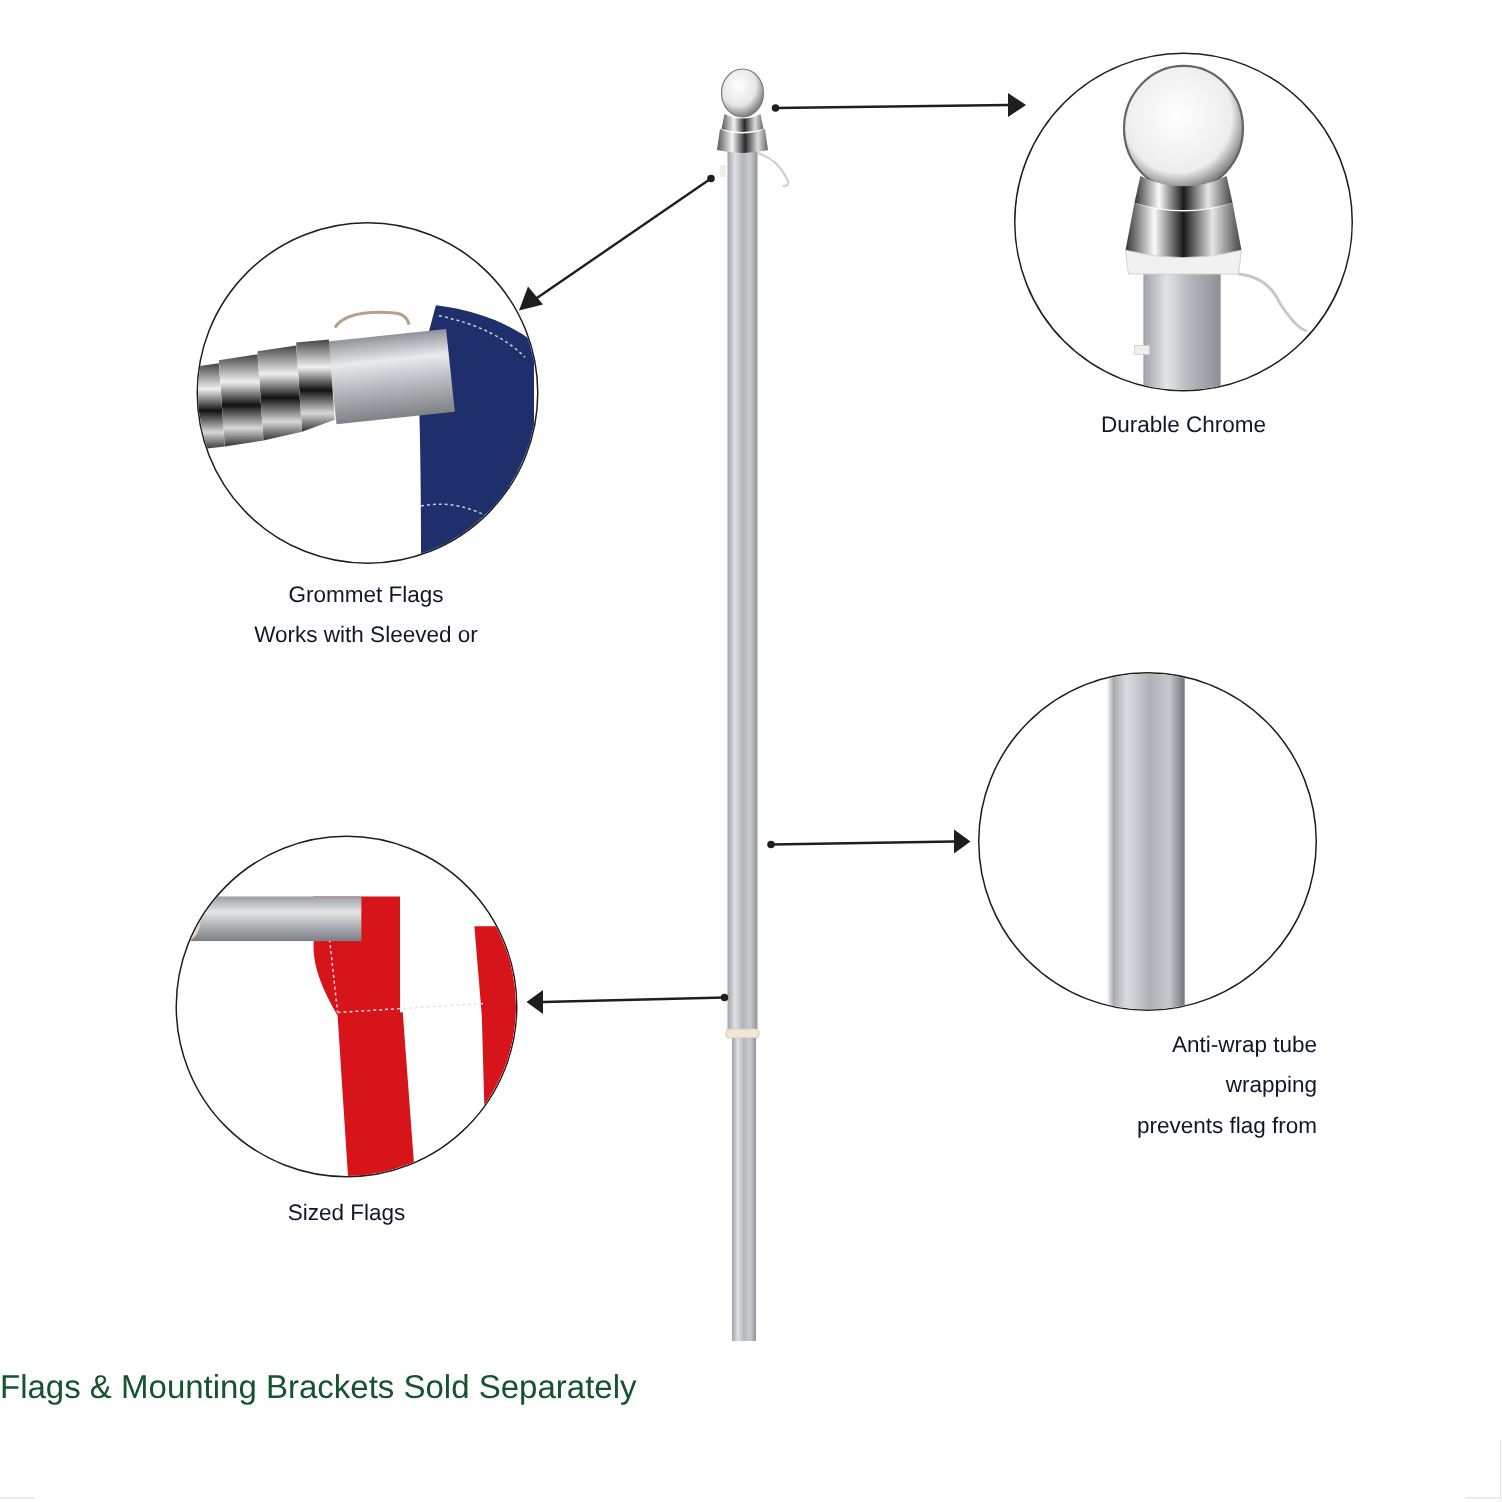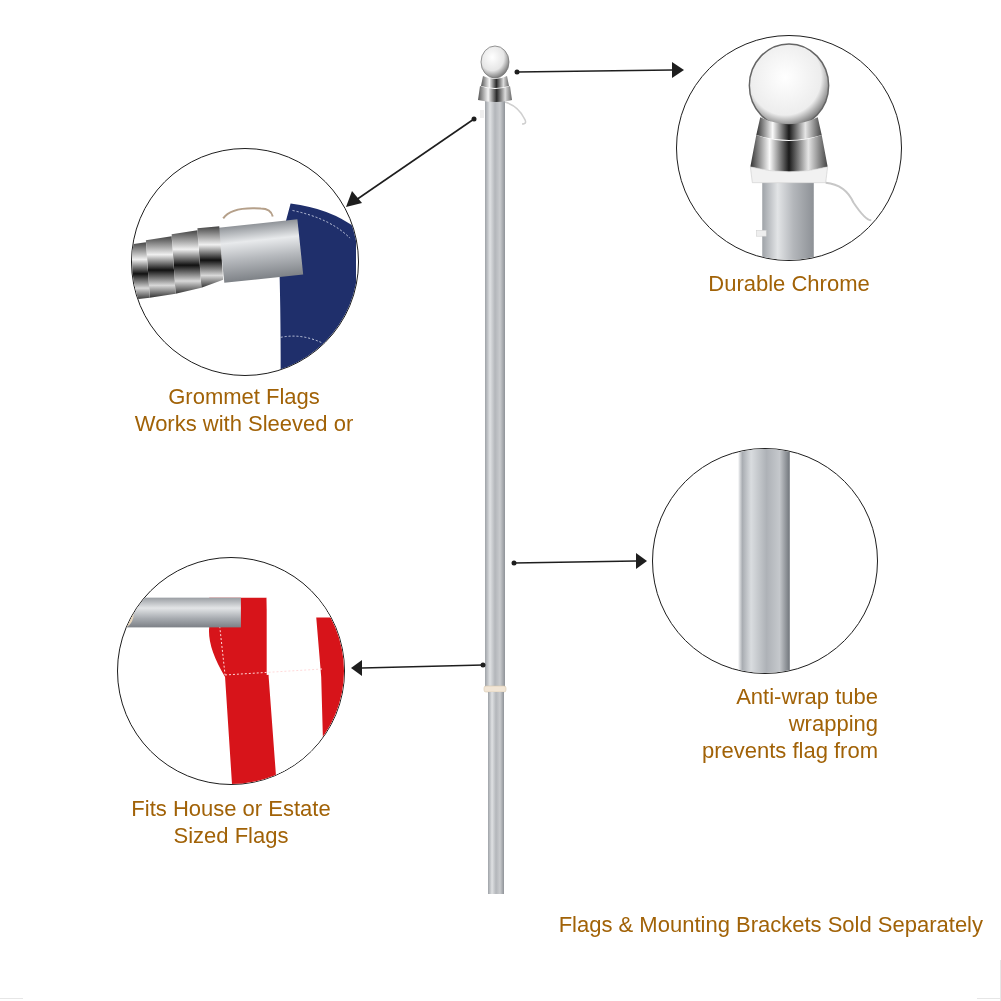--- a/index.html
+++ b/index.html
@@ -29,33 +29,33 @@
       box-sizing: border-box;
     }
     .callout-circle svg {
       position: absolute;
       left: 0; top: 0;
       width: 100%; height: 100%;
     }
     .caption {
       position: absolute;
       text-align: center;
-      font-size: 22px;
+      font-size: 15px;
       line-height: 27px;
-      color: #a16207;
+      color: #0f172a;
       white-space: nowrap;
     }
     .caption span { display: block; }
     .footer-note {
       position: absolute;
       left: 0; width: 983px;
       top: 912px;
-      text-align: right;
+      text-align: left;
       font-size: 22px;
-      color: #a16207;
+      color: #14532d;
     }
     .bottom-rule {
       position: absolute;
       height: 1px;
       background: #e6e6e6;
       top: 998px;
     }
     .right-rule {
       position: absolute;
       width: 1px;
@@ -243,21 +243,20 @@
       <path d="M150 40 L180 40 L180 115 L150 118 Z" fill="#ffffff"></path>
       <path d="M200 60 L228 60 L228 228 L208 228 L205 120 Z" fill="#d7141a"></path>
       <line x1="108" y1="118" x2="206" y2="112" stroke="#ffd9da" stroke-width="1" stroke-dasharray="2 2"></line>
       <line x1="100" y1="45" x2="108" y2="118" stroke="#ffd9da" stroke-width="1" stroke-dasharray="2 2"></line>
 
       <rect x="0" y="40" width="124" height="30" fill="url(#tubeH2)"></rect>
       <ellipse cx="6" cy="55" rx="10" ry="15" fill="#e9d7bd"></ellipse>
     </svg>
   </div>
   <div class="caption" style="left:117px; top:795px; width:228px;">
-    <span>Fits House or Estate</span>
     <span>Sized Flags</span>
   </div>
 
   <div class="footer-note">Flags &amp; Mounting Brackets Sold Separately</div>
 
   <div class="bottom-rule" style="left:0; width:23px;"></div>
   <div class="bottom-rule" style="left:977px; width:24px;"></div>
   <div class="right-rule"></div>
 </div>
 

